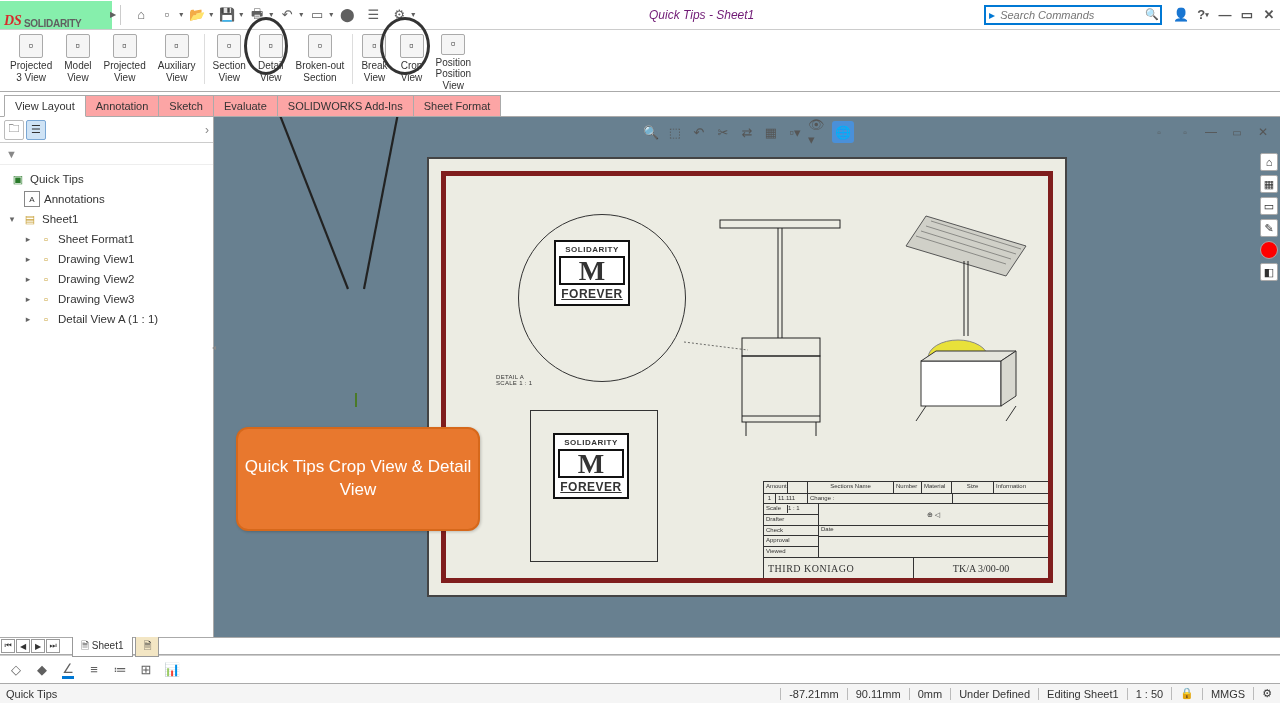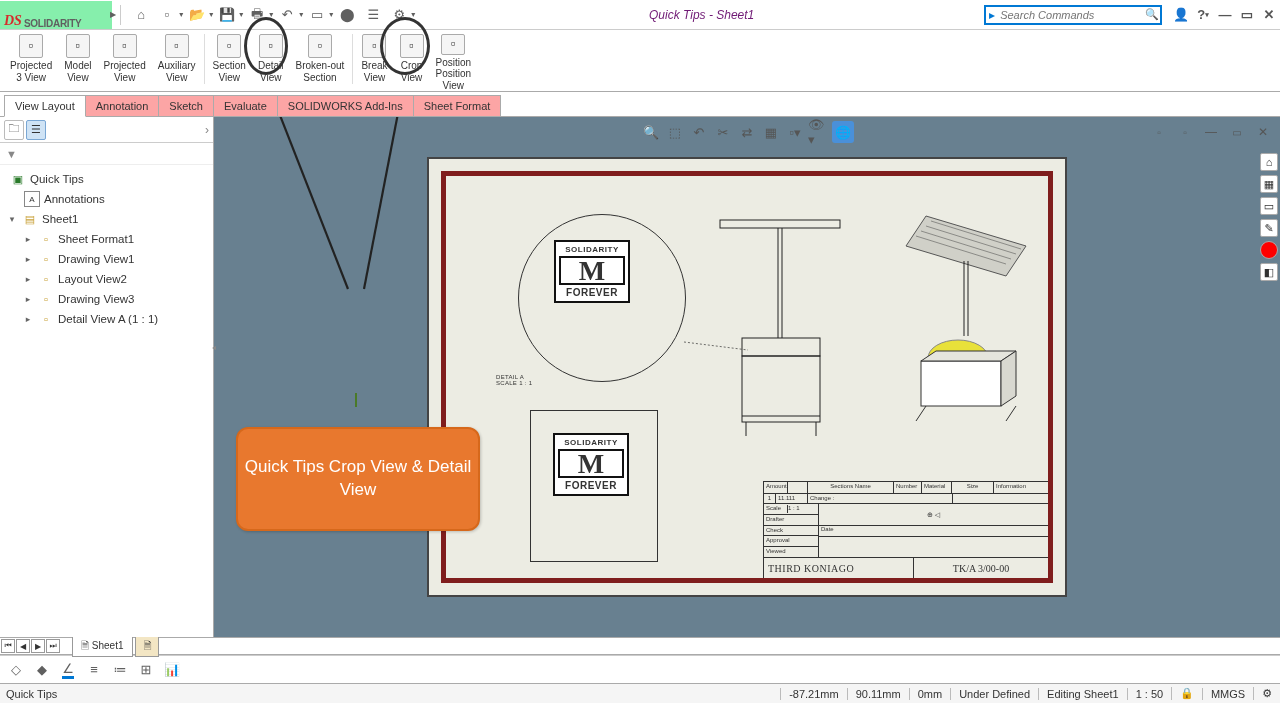--- a/index.html
+++ b/index.html
@@ -82,21 +82,21 @@
 .status .cell { border-left:1px solid #bbb; padding:0 8px;}
 
 
 svg.overlay { position:absolute; left:0; top:0; z-index:15; pointer-events:none;}
 
 
 .dw-circle { position:absolute; border:1px solid #333; border-radius:50%;}
 .logo-block { position:absolute; border:2px solid #111; padding:3px; text-align:center; background:#fff;}
 .logo-block .t1 { font-size:8px; font-weight:bold; letter-spacing:0.5px;}
 .logo-block .big { font-family:serif; font-size:28px; font-weight:bold; line-height:0.9; border:2px solid #111; margin:2px 0; padding:0 6px;}
-.logo-block .t2 { font-size:10px; font-weight:bold; letter-spacing:0.5px;}
+.logo-block .t2 { font-size:12px; font-weight:bold; letter-spacing:0.5px;text-decoration:underline;}
 .title-block { position:absolute; right:0; bottom:0; border-left:1px solid #333; border-top:1px solid #333; width:285px; font-size:7px;}
 .tb-row { display:flex; border-bottom:1px solid #333;}
 .tb-cell { border-right:1px solid #333; padding:1px 2px; font-size:6px;}
 </style>
 </head>
 <body>
 
 <div class="titlebar">
   <div class="logo">
     <span class="ds">DS</span>
@@ -236,21 +236,21 @@
             <span>Sheet Format1</span>
           </div>
           <div class="tnode" style="padding-left: 20px;">
             <span class="texp">▸</span>
             <span class="tico" style="color:#c9a23a;">▫</span>
             <span>Drawing View1</span>
           </div>
           <div class="tnode" style="padding-left: 20px;">
             <span class="texp">▸</span>
             <span class="tico" style="color:#c9a23a;">▫</span>
-            <span>Layout View2</span>
+            <span>Drawing View2</span>
           </div>
           <div class="tnode" style="padding-left: 20px;">
             <span class="texp">▸</span>
             <span class="tico" style="color:#c9a23a;">▫</span>
             <span>Drawing View3</span>
           </div>
           <div class="tnode" style="padding-left: 20px;">
             <span class="texp">▸</span>
             <span class="tico" style="color:#c9a23a;">▫</span>
             <span>Detail View A (1 : 1)</span>

